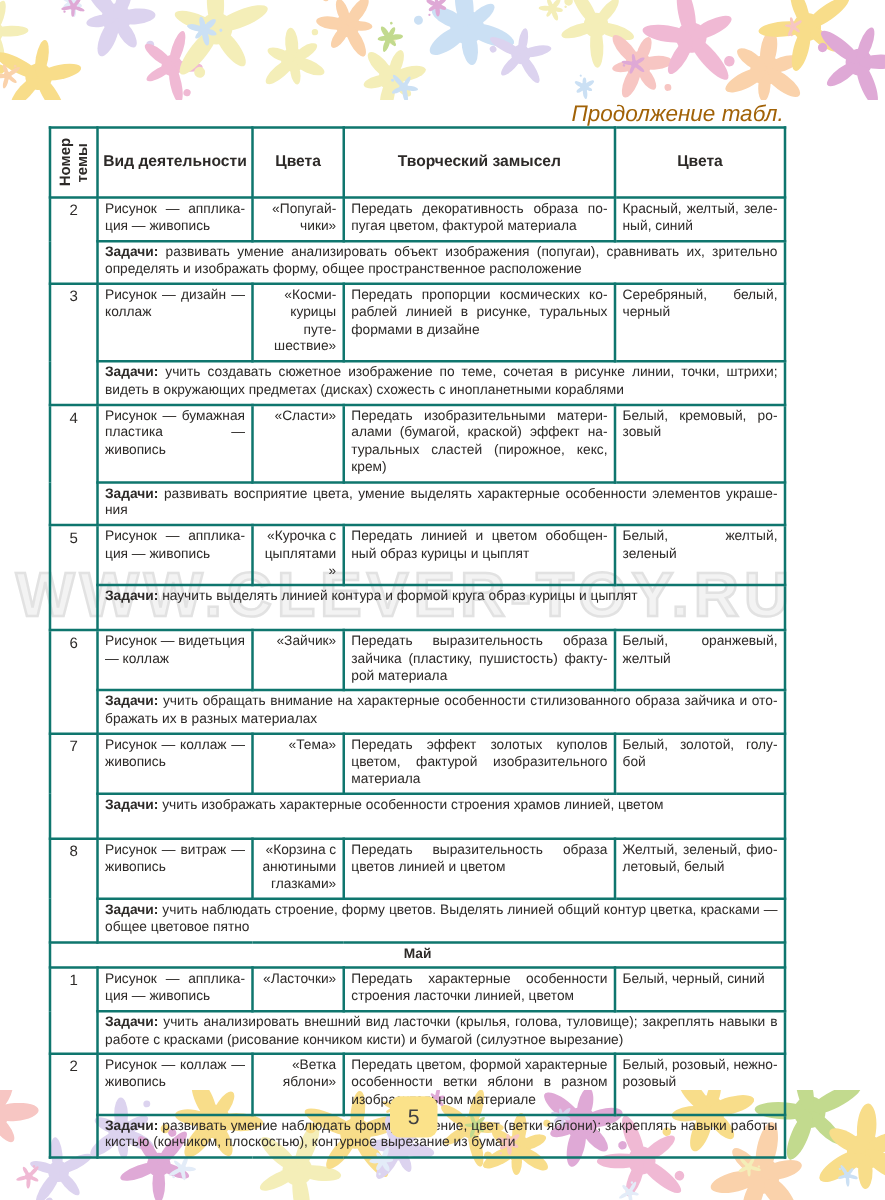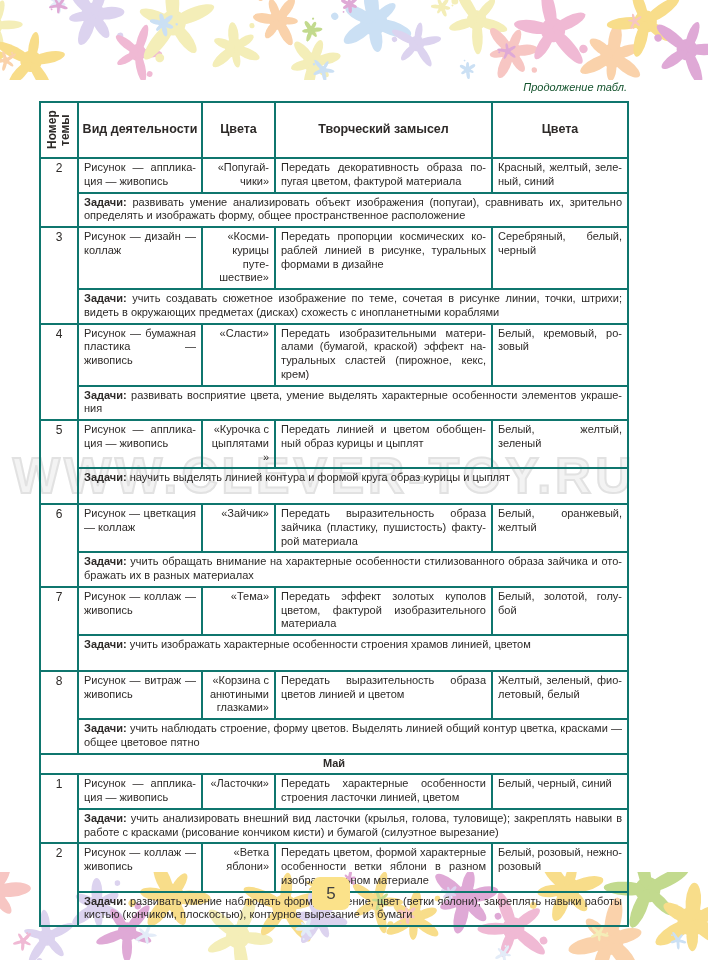--- a/index.html
+++ b/index.html
@@ -6,21 +6,21 @@
   .page{
     position:relative; width:708px; height:960px; background:#ffffff;
     overflow:hidden; font-family:"Liberation Sans", sans-serif; color:#2d2a28;
   }
   .defs-svg{position:absolute; width:0; height:0;}
   .band{position:absolute; left:0; display:block;}
   .band-top{top:0;}
   .band-bottom{top:872px;}
   .continuation{
     position:absolute; top:81px; left:39px; width:588px;
-    text-align:right; font-style:italic; font-size:11px; color:#14532d;
+    text-align:right; font-style:italic; font-size:18px; color:#a16207;
   }
   .watermark{
     position:absolute; top:447px; left:0; width:648px; text-align:center;
     font-size:50px; font-weight:bold; letter-spacing:4px; white-space:nowrap;
     color:#f3f3f3; -webkit-text-stroke:2px #e2e2e2; z-index:0;
   }
   table.main{
     position:absolute; top:101px; left:39px; width:588px;
     border-collapse:collapse; table-layout:fixed; z-index:1;
     font-size:11px; line-height:1.25; background:transparent;
@@ -180,21 +180,21 @@
         <td class="cell-theme">«Курочка с цыплятами»</td>
         <td class="cell-concept">Передать линией и цветом обобщен­ный образ курицы и цыплят</td>
         <td class="cell-colors">Белый, желтый, зеленый</td>
       </tr>
       <tr>
         <td class="cell-tasks tall" colspan="4"><span class="tasks-label">Задачи:</span> <span>научить выделять линией контура и формой круга образ курицы и цыплят</span></td>
       </tr>
 
       <tr>
         <td class="rownum" rowspan="2">6</td>
-        <td class="cell-activity">Рисунок — цветка­ция — коллаж</td>
+        <td class="cell-activity">Рисунок — видеть­ция — коллаж</td>
         <td class="cell-theme">«Зайчик»</td>
         <td class="cell-concept">Передать выразительность образа зайчика (пластику, пушистость) факту­рой материала</td>
         <td class="cell-colors">Белый, оранжевый, жел­тый</td>
       </tr>
       <tr>
         <td class="cell-tasks" colspan="4"><span class="tasks-label">Задачи:</span> <span>учить обращать внимание на характерные особенности стилизованного образа зайчика и ото­бражать их в разных материалах</span></td>
       </tr>
 
       <tr>
         <td class="rownum" rowspan="2">7</td>

